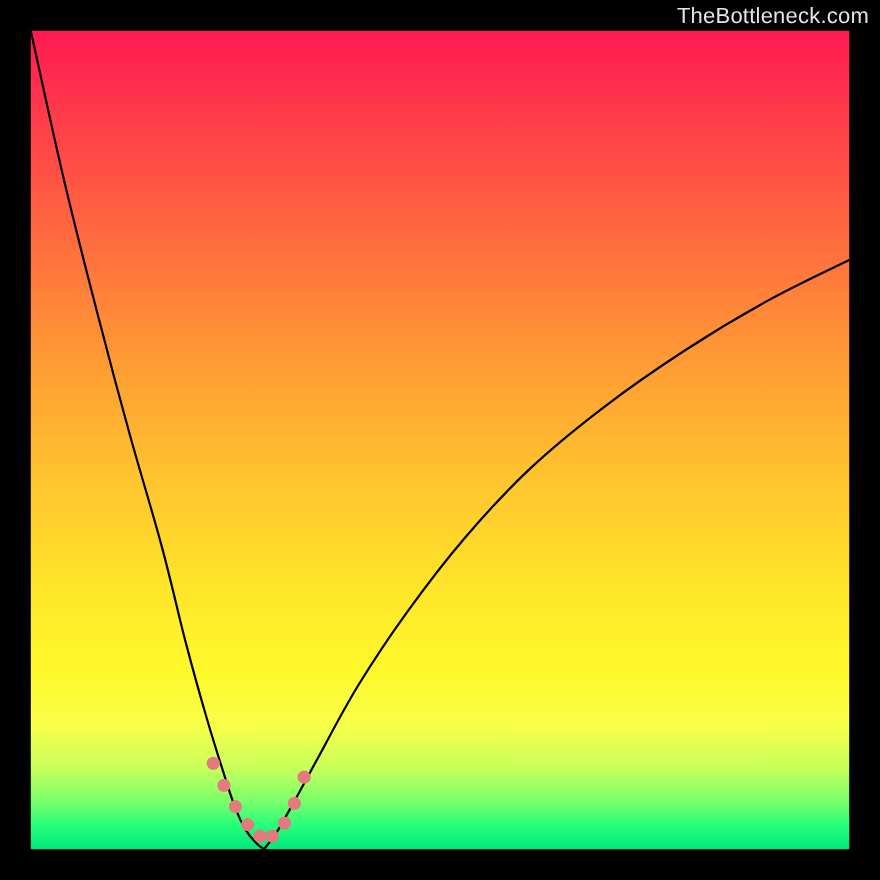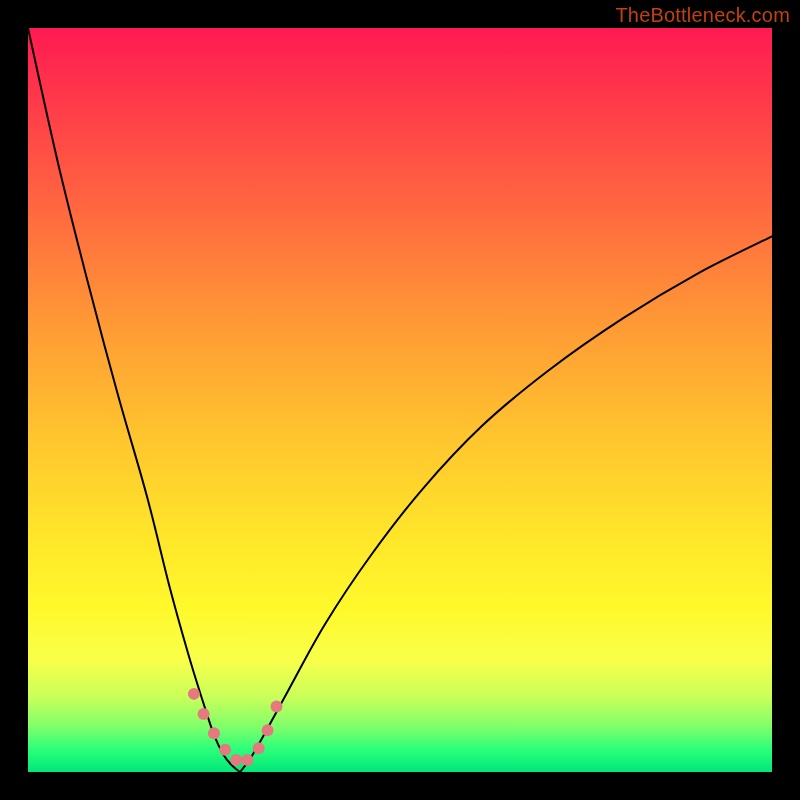--- a/index.html
+++ b/index.html
@@ -29,21 +29,21 @@
       #c8ff5a 90%,
       #7dff6a 94%,
       #2aff7a 97%,
       #00e77a 100%
     );
   }
   .attrib {
     position: absolute;
     top: 4px;
     right: 10px;
-    color: #c2410c;
+    color: #e5e5e5;
     font-size: 20px;
     font-weight: 500;
     letter-spacing: 0.2px;
   }
   svg.curve {
     position: absolute;
     top: 0;
     left: 0;
     width: 744px;
     height: 744px;

